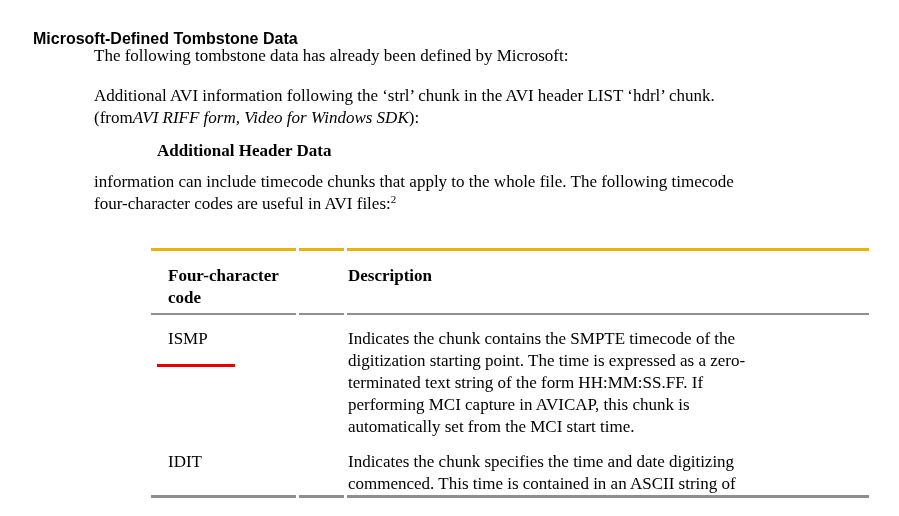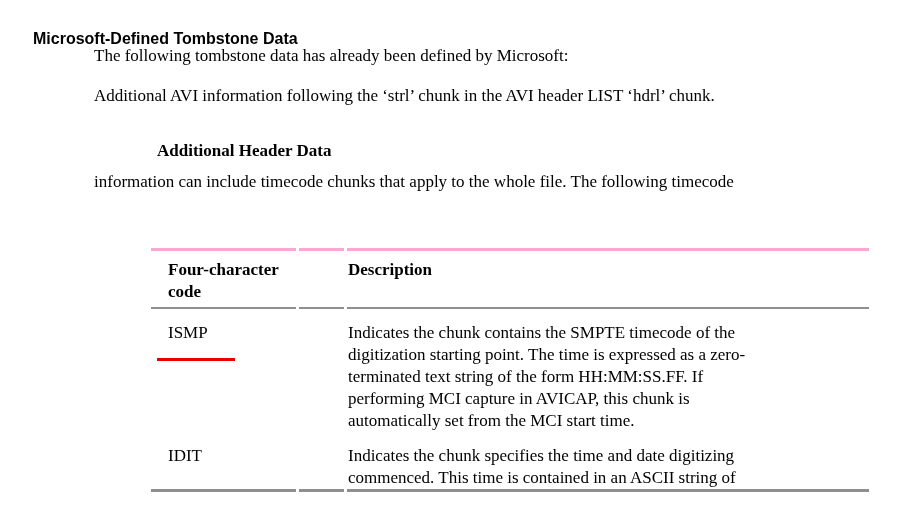--- a/index.html
+++ b/index.html
@@ -33,23 +33,23 @@
     position:absolute; left:148px; top:248px;
     width:724px;
     border-collapse:separate; border-spacing:3px 0;
     font-size:17px; line-height:22px;
   }
   .tombstone th, .tombstone td {
     vertical-align:top; text-align:left; padding:0;
     font-weight:normal;
   }
   .tombstone thead th {
-    border-top:3px solid #f9a8d4;
+    border-top:3px solid #eab308;
     border-bottom:2px solid #8f8f8f;
-    padding-top:8px; padding-bottom:4px;
+    padding-top:14px; padding-bottom:4px;
     font-weight:bold;
   }
   .col-code   { width:130px; padding-left:17px !important; }
   .col-spacer { width:49px; }
   .col-desc   { width:533px; padding-left:1px !important;margin-top:34px; }
   .tombstone tbody td { padding-top:13px; }
   .tombstone tbody tr.last-row td { border-bottom:3px solid #8f8f8f; }
   .code-cell { font-weight:bold; }
   .ln { white-space:nowrap; }
   .red-mark {
@@ -62,26 +62,28 @@
 <body>
 
 <h1 class="doc-title">Microsoft-Defined Tombstone Data</h1>
 
 <div class="para" id="para-intro">
   <div class="ln">The following tombstone data has already been defined by Microsoft:</div>
 </div>
 
 <div class="para" id="para-source">
   <div class="ln">Additional AVI information following the ‘strl’ chunk in the AVI header LIST ‘hdrl’ chunk.</div>
+  <div class="ln"><span>(from</span><span class="ital">AVI RIFF form, Video for Windows SDK</span><span>):</span></div>
 </div>
 
 <div class="para" id="subheading">Additional Header Data</div>
 
 <div class="para" id="para-body">
   <div class="ln">information can include timecode chunks that apply to the whole file. The following timecode</div>
+  <div class="ln"><span>four-character codes are useful in AVI files:</span><sup class="fnref">2</sup></div>
 </div>
 
 <table class="tombstone">
   <thead>
     <tr>
       <th class="col-code">
         <div class="ln">Four-character</div>
         <div class="ln">code</div>
       </th>
       <th class="col-spacer"></th>

